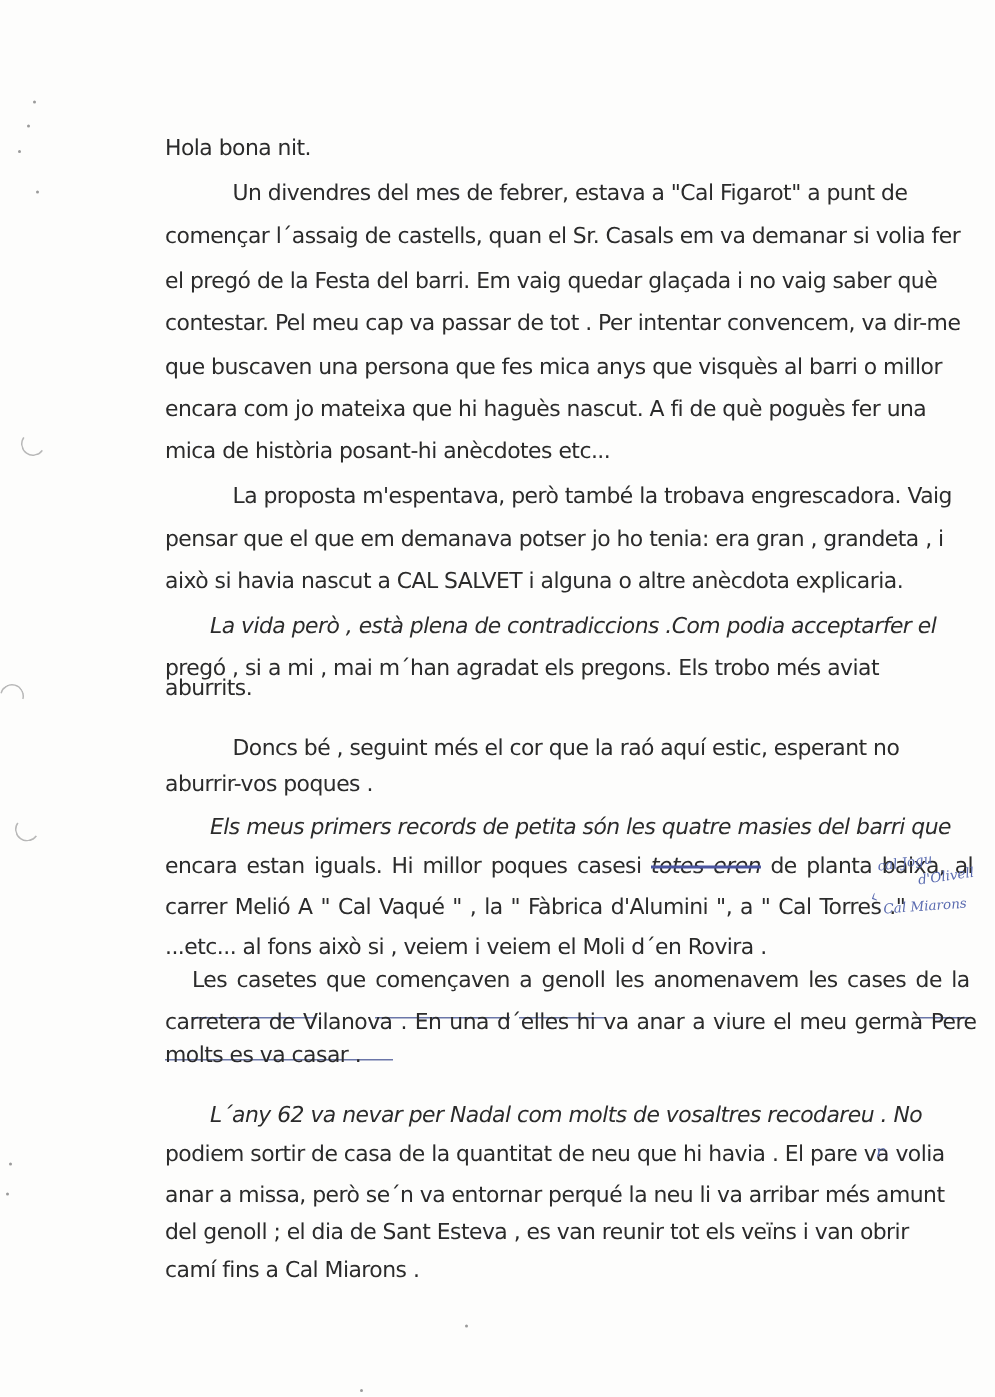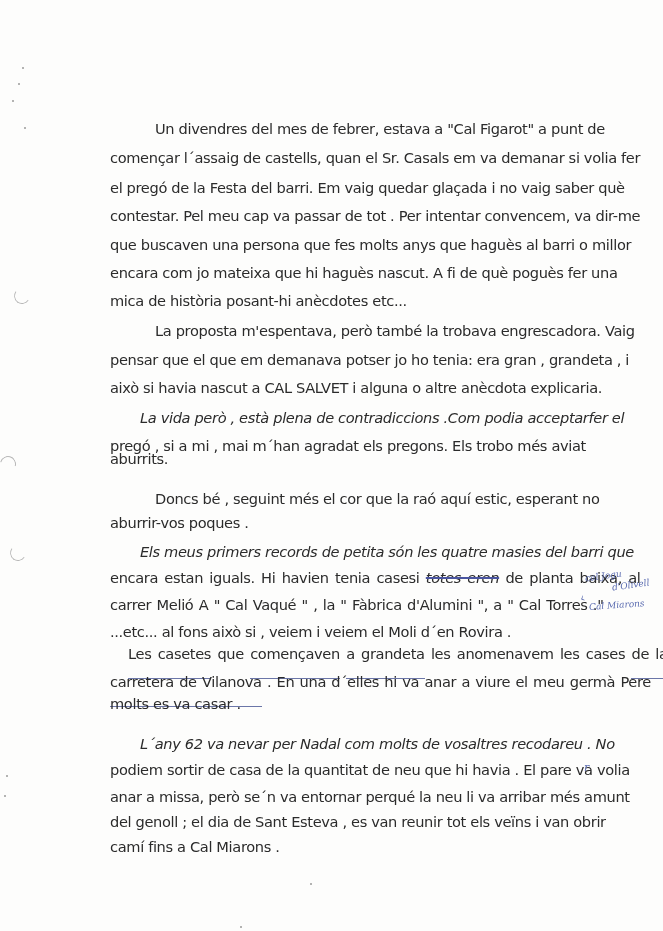--- a/index.html
+++ b/index.html
@@ -49,27 +49,28 @@
   <span class="speck" style="left:22px;top:67px"></span>
   <span class="speck" style="left:18px;top:83px"></span>
   <span class="speck" style="left:12px;top:100px"></span>
   <span class="speck" style="left:24px;top:127px"></span>
   <span class="mark" style="left:14px;top:288px;transform:rotate(-10deg)"></span>
   <span class="mark" style="left:0px;top:456px;transform:rotate(150deg)"></span>
   <span class="mark" style="left:10px;top:545px;transform:rotate(-10deg)"></span>
   <span class="speck" style="left:6px;top:775px"></span>
   <span class="speck" style="left:4px;top:795px"></span>
 
+  <div class="line" style="top:90px">Hola bona nit.</div>
 
   <div>
     <div class="line justify indent" style="top:120px">Un divendres del mes de febrer, estava a "Cal Figarot" a punt de</div>
     <div class="line justify" style="top:149px">començar l´assaig de castells, quan el Sr. Casals em va demanar si volia fer</div>
     <div class="line justify" style="top:179px">el pregó de la Festa del barri. Em vaig quedar glaçada i no vaig saber què</div>
     <div class="line justify" style="top:207px">contestar. Pel meu cap va passar de tot . Per intentar convencem, va dir-me</div>
-    <div class="line justify" style="top:236px">que buscaven una persona que fes molts anys que haguès al barri o millor</div>
+    <div class="line justify" style="top:236px">que buscaven una persona que fes mica anys que visquès al barri o millor</div>
     <div class="line justify" style="top:264px">encara com jo mateixa que hi haguès nascut. A fi de què poguès fer una</div>
     <div class="line" style="top:292px">mica de història posant-hi anècdotes etc...</div>
   </div>
 
   <div>
     <div class="line justify indent" style="top:322px">La proposta m'espentava, però també la trobava engrescadora. Vaig</div>
     <div class="line justify" style="top:351px">pensar que el que em demanava potser jo ho tenia: era gran , grandeta , i</div>
     <div class="line" style="top:379px">això si havia nascut a CAL SALVET i alguna o altre anècdota explicaria.</div>
   </div>
 
@@ -80,34 +81,34 @@
   </div>
 
   <div>
     <div class="line justify indent" style="top:490px">Doncs bé , seguint més el cor que la raó aquí estic, esperant no</div>
     <div class="line" style="top:514px">aburrir-vos poques .</div>
   </div>
 
   <div>
     <div class="line justify indent2" style="top:543px">Els meus primers records de petita són les quatre masies del barri que</div>
     <div class="line" style="top:569px;word-spacing:2px">
-      <span>encara estan iguals. Hi havien tenia casesi </span><span class="strike">totes eren</span><span> de planta baixa, al</span>
+      <span>encara estan iguals. Hi millor poques casesi </span><span class="strike">totes eren</span><span> de planta baixa, al</span>
     </div>
     <div class="line" style="top:596px;word-spacing:1px">carrer Melió A " Cal Vaqué " , la " Fàbrica d'Alumini ", a " Cal Torres ."</div>
     <div class="line" style="top:623px">...etc... al fons això si , veiem i veiem el Moli d´en Rovira .</div>
   </div>
 
   <div class="hand" style="left:585px;top:571px;transform:rotate(-8deg)">cal Jogu</div>
   <div class="hand" style="left:612px;top:580px;transform:rotate(-8deg)">d'Olivell</div>
   <div class="hand" style="left:589px;top:600px;transform:rotate(-4deg)">Cal Miarons</div>
   <span class="hand" style="left:580px;top:591px;font-size:12px;transform:rotate(-30deg)">‹</span>
 
   <div>
     <div class="line" style="left:128px;width:460px;top:645px;word-spacing:2px">
-      <span class="u">Les casetes</span><span> que </span><span class="u">començaven</span><span> </span><span class="u">a grandeta</span><span>  les anomenavem les cases </span><span class="u">de la</span>
+      <span class="u">Les casetes</span><span> que </span><span class="u">començaven</span><span> </span><span class="u">a genoll</span><span>  les anomenavem les cases </span><span class="u">de la</span>
     </div>
     <div class="line" style="top:673px;word-spacing:1px">
       <span class="u">carretera de Vilanova</span><span> . En una d´elles hi va anar a viure el meu germà Pere</span>
     </div>
     <div class="line" style="top:695px">molts es va casar .</div>
   </div>
 
   <div>
     <div class="line justify indent2" style="top:735px">L´any 62 va nevar per Nadal com molts de vosaltres recodareu . No</div>
     <div class="line justify" style="top:761px">podiem sortir de casa de la quantitat de neu que hi havia . El pare va volia</div>

